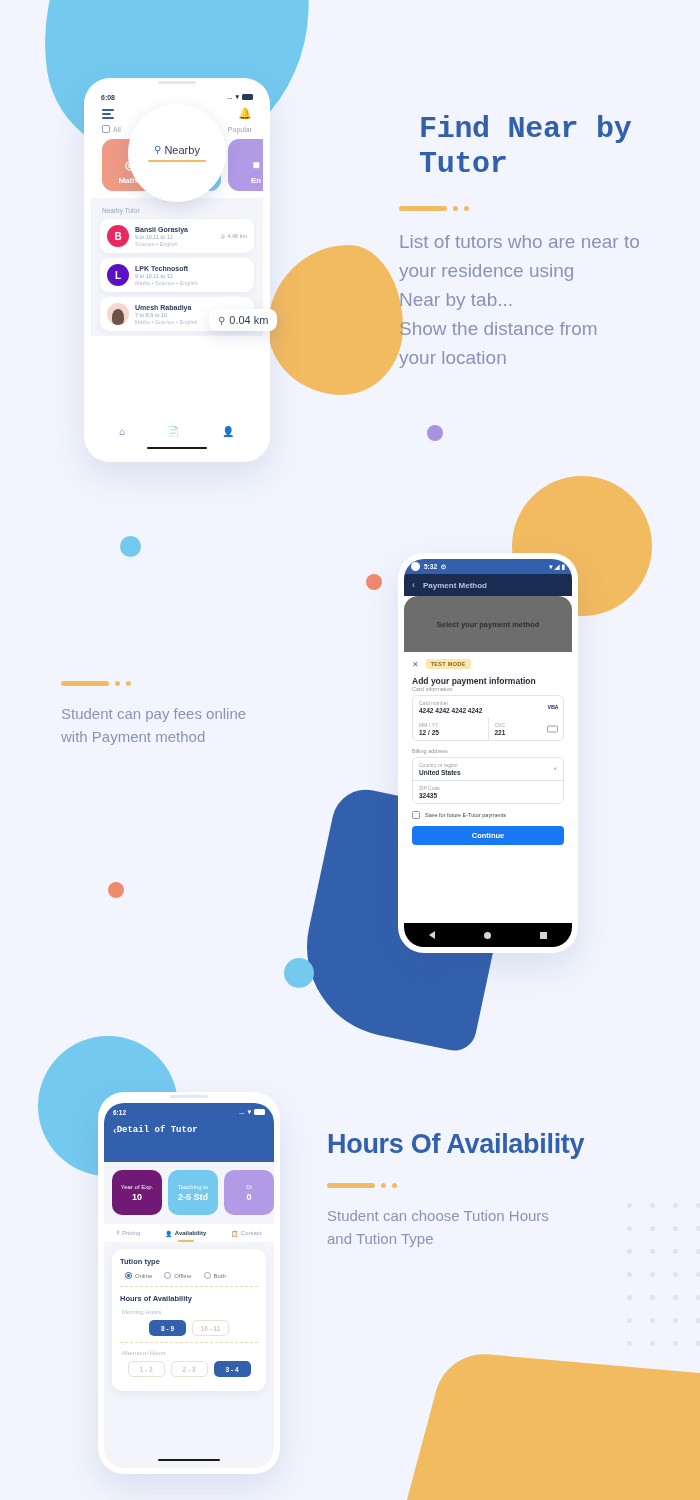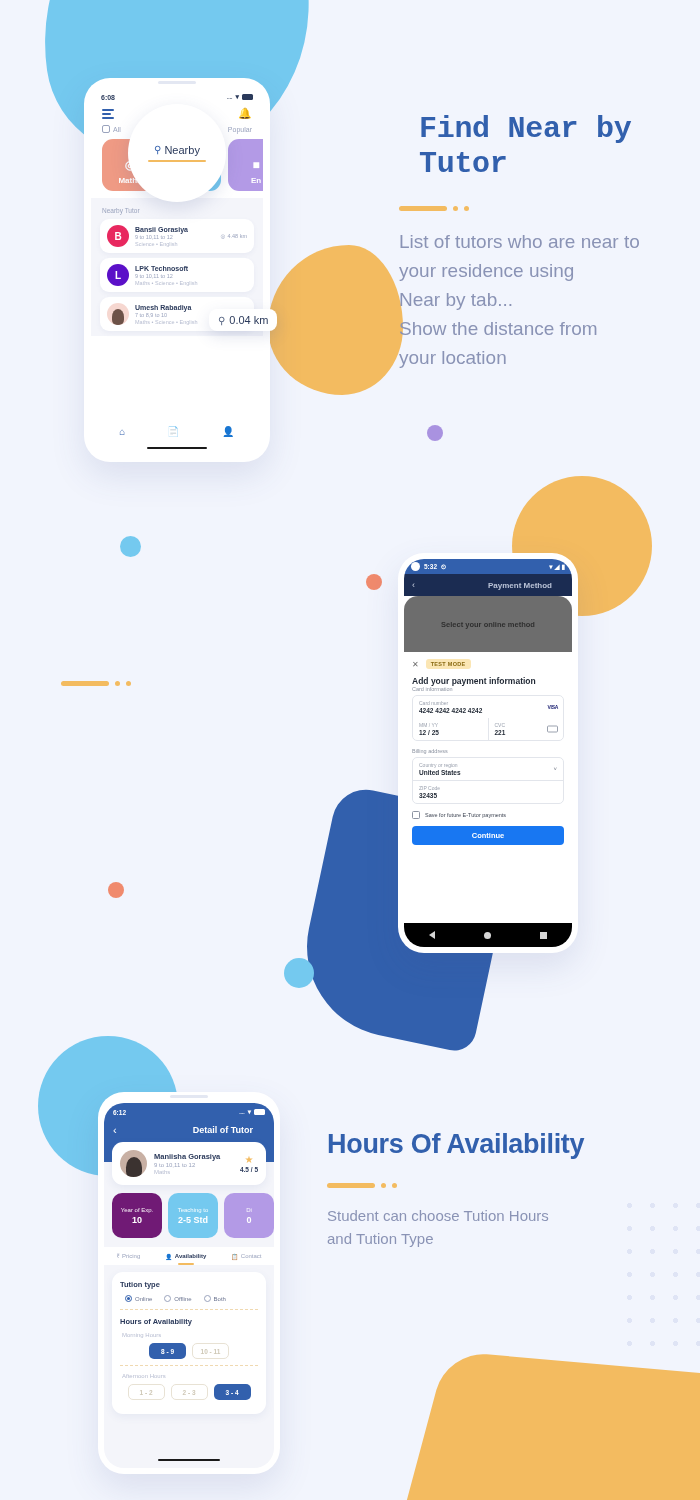--- a/index.html
+++ b/index.html
@@ -145,21 +145,21 @@
   .dist-tip .pin { color:#51607f; font-size:10px; }
 
   
   #phone2 { left: 398px; top: 553px; width: 180px; height: 400px; padding:6px; }
   .p2-screen { left:6px; top:6px; width:168px; height:388px; border-radius:20px; overflow:hidden; background:#fff;}
   .p2-status { background:#3260ad; color:#fff; display:flex; justify-content:space-between; align-items:center; padding:3px 7px; font-size:6.5px; font-weight:bold;}
   .p2-status .l { display:flex; align-items:center; gap:4px;}
   .p2-moon { width:9px;height:9px;border-radius:50%;background:#fff;}
   .p2-appbar { background:#1b2c52; color:#b9c2d6; display:flex; align-items:center; gap:8px; padding:6px 8px; font-size:8px; }
   .p2-appbar .back { font-size:9px; color:#cfd6e6; }
-  .p2-appbar .ttl { flex:1; text-align:right; margin-right:12px; font-weight:bold;}
+  .p2-appbar .ttl { flex:1; text-align:left; margin-right:12px; font-weight:bold;}
   .p2-sheetdim { background:#6d6d6d; height:56px; border-radius:14px 14px 0 0; display:flex; align-items:center; justify-content:center; color:#2f2f2f; font-size:7.5px; font-weight:bold;}
   .p2-sheet { background:#fff; padding:7px 8px 0; }
   .p2-sheet-top { display:flex; align-items:center; gap:7px; margin-bottom:7px;}
   .p2-close { font-size:8px; color:#6b6b6b; }
   .badge-test { background:#fbe6b4; color:#8a6a12; font-size:5.5px; font-weight:bold; padding:2px 5px; border-radius:3px; letter-spacing:.3px;}
   .p2-h { font-size:8.5px; font-weight:bold; color:#1f2733; }
   .p2-sub { font-size:5.5px; color:#8c93a1; margin-bottom:3px;}
   .field-group { border:1px solid #e2e5eb; border-radius:5px; overflow:hidden; margin-bottom:7px; }
   .field { padding:4px 6px; position:relative; }
   .field + .field { border-top:1px solid #e2e5eb; }
@@ -183,21 +183,21 @@
   
   #phone3 { left: 98px; top: 1092px; width: 182px; height: 382px; padding:6px; }
   .p3-speaker { position:absolute; left:50%; transform:translateX(-50%); top:3px; width:38px; height:3px; border-radius:2px; background:#e3e7f2;}
   .p3-screen { left:6px; top:11px; width:170px; height:365px; border-radius:20px; background:#f4f5fa;}
   .p3-header { background:#3260ad; padding:5px 9px 26px; border-radius:18px 18px 0 0;}
   .p3-status { display:flex; justify-content:space-between; align-items:center; color:#fff; font-size:6.5px; font-weight:bold;}
   .p3-status .right{display:flex;align-items:center;gap:3px;}
   .p3-batt { width:11px;height:6px;border-radius:1.5px;background:#fff;}
   .p3-titlerow { display:flex; align-items:center; margin-top:8px; color:#fff;}
   .p3-titlerow .back { font-size:11px; }
-  .p3-titlerow .ttl { flex:1; text-align:right; font-size:9px; font-weight:bold; margin-right:12px;}
+  .p3-titlerow .ttl { flex:1; text-align:left; font-size:9px; font-weight:bold; margin-right:12px;font-family:Liberation Mono, monospace;}
   .p3-card {
     margin:-20px 8px 0; background:#fff; border-radius:11px; padding:8px;
     display:flex; align-items:center; gap:7px; box-shadow:0 3px 9px rgba(70,90,150,.09);
   }
   .p3-avatar { width:27px;height:27px;border-radius:50%;background:#c8b0a4;flex:none;position:relative;overflow:hidden;}
   .p3-avatar::after{content:"";position:absolute;left:6px;top:7px;width:16px;height:21px;border-radius:50% 50% 32% 32%;background:#3b3230;}
   .p3-tname { font-size:7.5px; font-weight:bold; color:#2b3a5b;}
   .p3-tstd  { font-size:6px; color:#9aa3bd; margin-top:1px;}
   .p3-tsubj { font-size:6px; color:#b6bcd0; margin-top:1px;}
   .p3-rating { text-align:center; flex:none;}
@@ -260,20 +260,22 @@
 your residence using
 Near by tab...
 Show the distance from
 your location</div>
 
   <div class="underline-deco" style="left:61px; top:681px;">
     <span class="bar"></span>
     <span class="d"></span>
     <span class="d"></span>
   </div>
+  <div class="feature-desc" style="left:61px; top:703px; width:290px; font-size:15px;">Student can pay fees online
+with Payment method</div>
 
   <div class="feature-title" style="left:327px; top:1129px; width:370px; font-size:27px;">Hours Of Availability</div>
   <div class="underline-deco" style="left:327px; top:1183px;">
     <span class="bar"></span>
     <span class="d"></span>
     <span class="d"></span>
   </div>
   <div class="feature-desc" style="left:327px; top:1205px; width:320px; font-size:15px;">Student can choose Tution Hours
 and Tution Type</div>
 
@@ -402,21 +404,21 @@
           <span>◢</span>
           <span>▮</span>
         </span>
       </div>
 
       <div class="p2-appbar">
         <span class="back">‹</span>
         <span class="ttl">Payment Method</span>
       </div>
 
-      <div class="p2-sheetdim">Select your online method</div>
+      <div class="p2-sheetdim">Select your payment method</div>
 
       <div class="p2-sheet">
         <div class="p2-sheet-top">
           <span class="p2-close">✕</span>
           <span class="badge-test">TEST MODE</span>
         </div>
 
         <div class="p2-h">Add your payment information</div>
         <div class="p2-sub">Card information</div>
 
@@ -480,32 +482,20 @@
             <span>▾</span>
             <span class="p3-batt"></span>
           </span>
         </div>
         <div class="p3-titlerow">
           <span class="back">‹</span>
           <span class="ttl">Detail of Tutor</span>
         </div>
       </div>
 
-      <div class="p3-card">
-        <span class="p3-avatar"></span>
-        <span style="flex:1; min-width:0;">
-          <span class="p3-tname" style="display:block">Maniisha Gorasiya</span>
-          <span class="p3-tstd" style="display:block">9 to 10,11 to 12</span>
-          <span class="p3-tsubj" style="display:block">Maths</span>
-        </span>
-        <span class="p3-rating">
-          <span class="star" style="display:block">★</span>
-          <span class="val" style="display:block">4.5 / 5</span>
-        </span>
-      </div>
 
       <div class="stat-row">
         <div class="stat-card" style="background:#701a75;">
           <span class="k">Year of Exp.</span>
           <span class="v">10</span>
         </div>
         <div class="stat-card" style="background:#74c9ef;">
           <span class="k">Teaching to</span>
           <span class="v">2-5 Std</span>
         </div>

